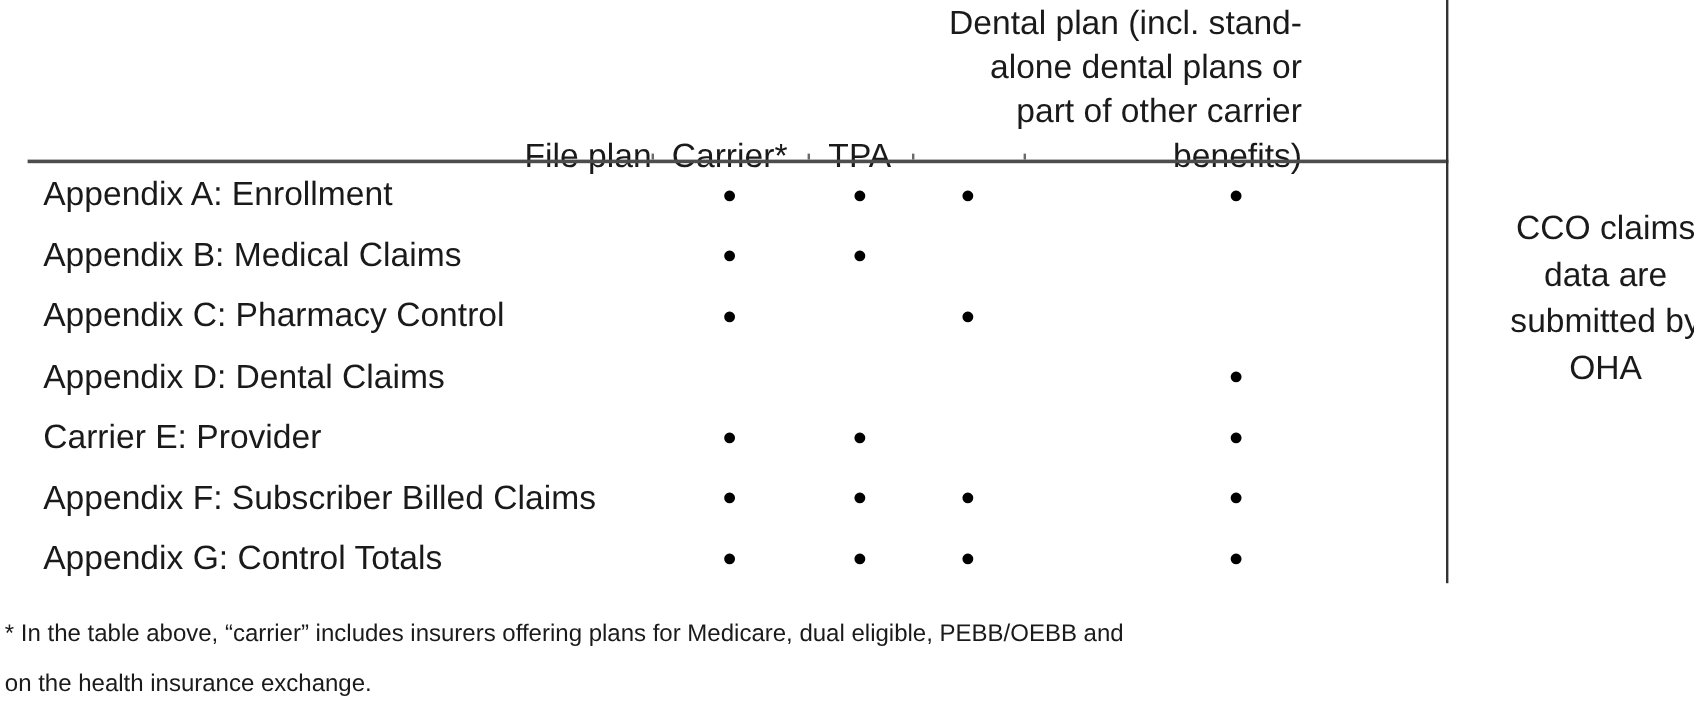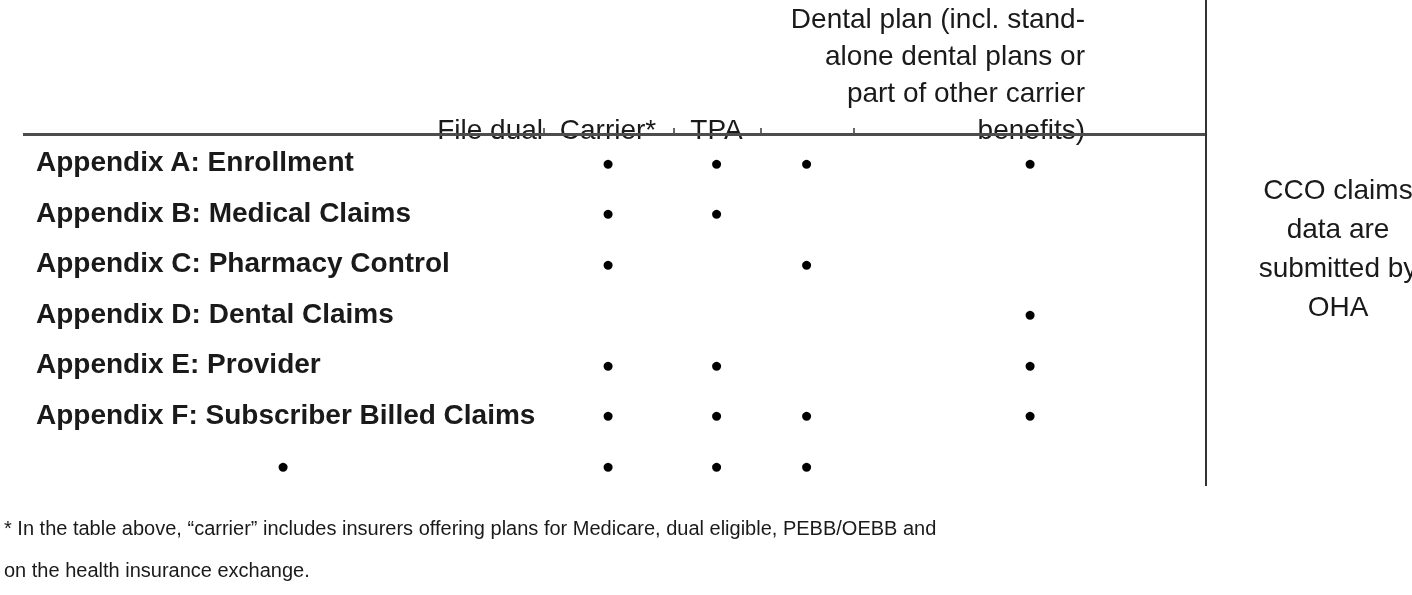--- a/index.html
+++ b/index.html
@@ -30,21 +30,21 @@
     background: #4d4d4d;
   }
   .tick { position: absolute; top: 128px; width: 2px; height: 5px; background: #6a6a6a; }
   .tick.t1 { left: 543px; } .tick.t2 { left: 673px; }
   .tick.t3 { left: 760px; } .tick.t4 { left: 853px; }
 
   
   .tbl-rows { position: absolute; left: 23px; top: 137px; width: 1184px; }
   .row {
     display: grid; grid-template-columns: 520px 130px 87px 93px 354px;
-    height: 50.5px; align-items: center; font-size: 28px; font-weight: bold;
+    height: 50.5px; align-items: center; font-size: 28px;
   }
   .row .name { padding-left: 13px; white-space: nowrap; }
   .row .dotcell { text-align: center; font-size: 21px; line-height: 1; color: #000000; }
 
   
   .v-divider { position: absolute; left: 1205px; top: 0; width: 2px; height: 486px; background: #333333; }
   .side-note {
     position: absolute; left: 1207px; top: 170px; width: 222px;
     display: flex; justify-content: flex-end;
   }
@@ -52,21 +52,21 @@
 
   
   .footnote { position: absolute; left: 4px; top: 507px; font-size: 20px; line-height: 42px; }
 </style>
 </head>
 <body>
 
 <div class="figure">
 
   <div class="tbl-header">
-    <div class="cell left">File dual</div>
+    <div class="cell left">File plan</div>
     <div class="cell center">Carrier*</div>
     <div class="cell center">TPA</div>
     <div class="cell dental">
       <div class="dental-inner">Dental plan (incl. stand-alone dental plans or part of other carrier benefits)</div>
     </div>
   </div>
 
   <div class="header-rule"></div>
   <div class="tick t1"></div>
   <div class="tick t2"></div>
@@ -101,36 +101,37 @@
 
     <div class="row">
       <div class="name">Appendix D: Dental Claims</div>
       <div class="dotcell"></div>
       <div class="dotcell"></div>
       <div class="dotcell"></div>
       <div class="dotcell">●</div>
     </div>
 
     <div class="row">
-      <div class="name">Appendix E: Provider</div>
+      <div class="name">Carrier E: Provider</div>
       <div class="dotcell">●</div>
       <div class="dotcell">●</div>
       <div class="dotcell"></div>
       <div class="dotcell">●</div>
     </div>
 
     <div class="row">
       <div class="name">Appendix F: Subscriber Billed Claims</div>
       <div class="dotcell">●</div>
       <div class="dotcell">●</div>
       <div class="dotcell">●</div>
       <div class="dotcell">●</div>
     </div>
 
     <div class="row">
+      <div class="name">Appendix G: Control Totals</div>
       <div class="dotcell">●</div>
       <div class="dotcell">●</div>
       <div class="dotcell">●</div>
       <div class="dotcell">●</div>
     </div>
 
   </div>
 
   <div class="v-divider"></div>
   <div class="side-note">

